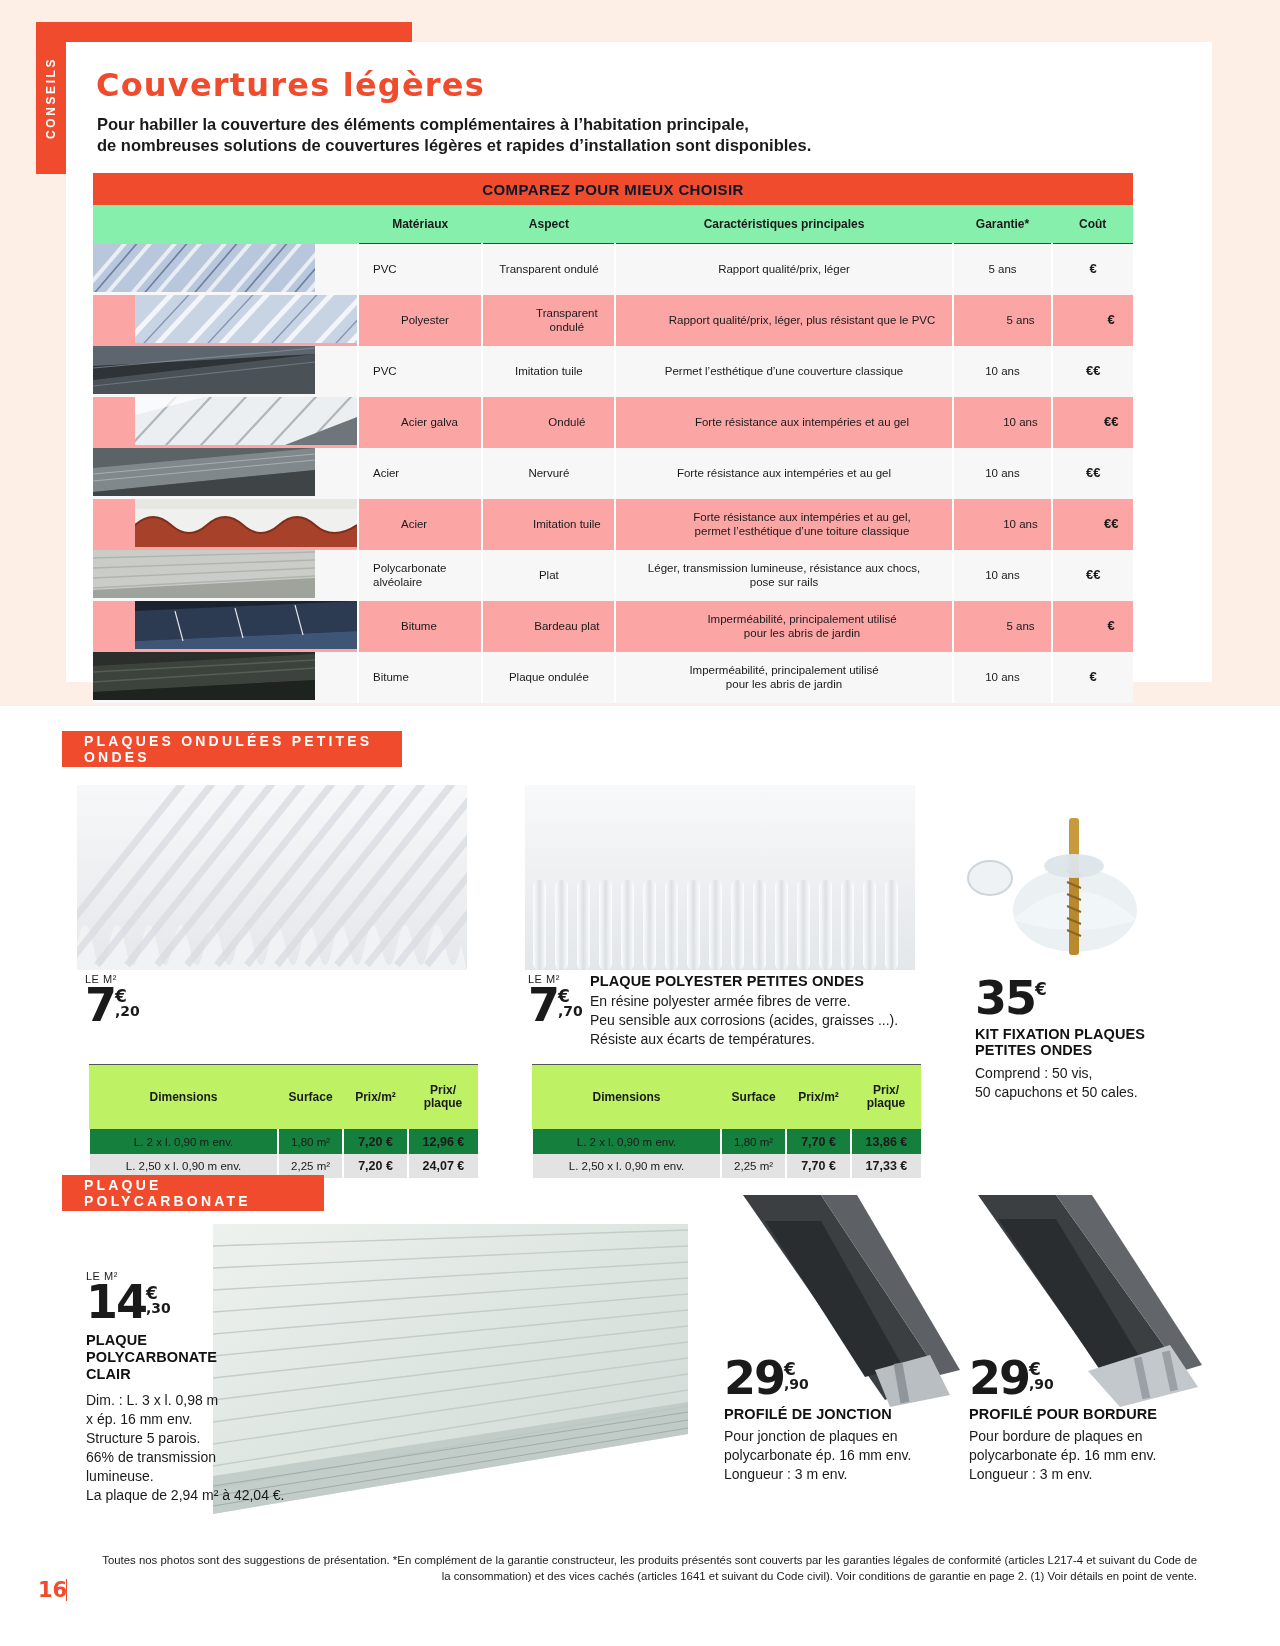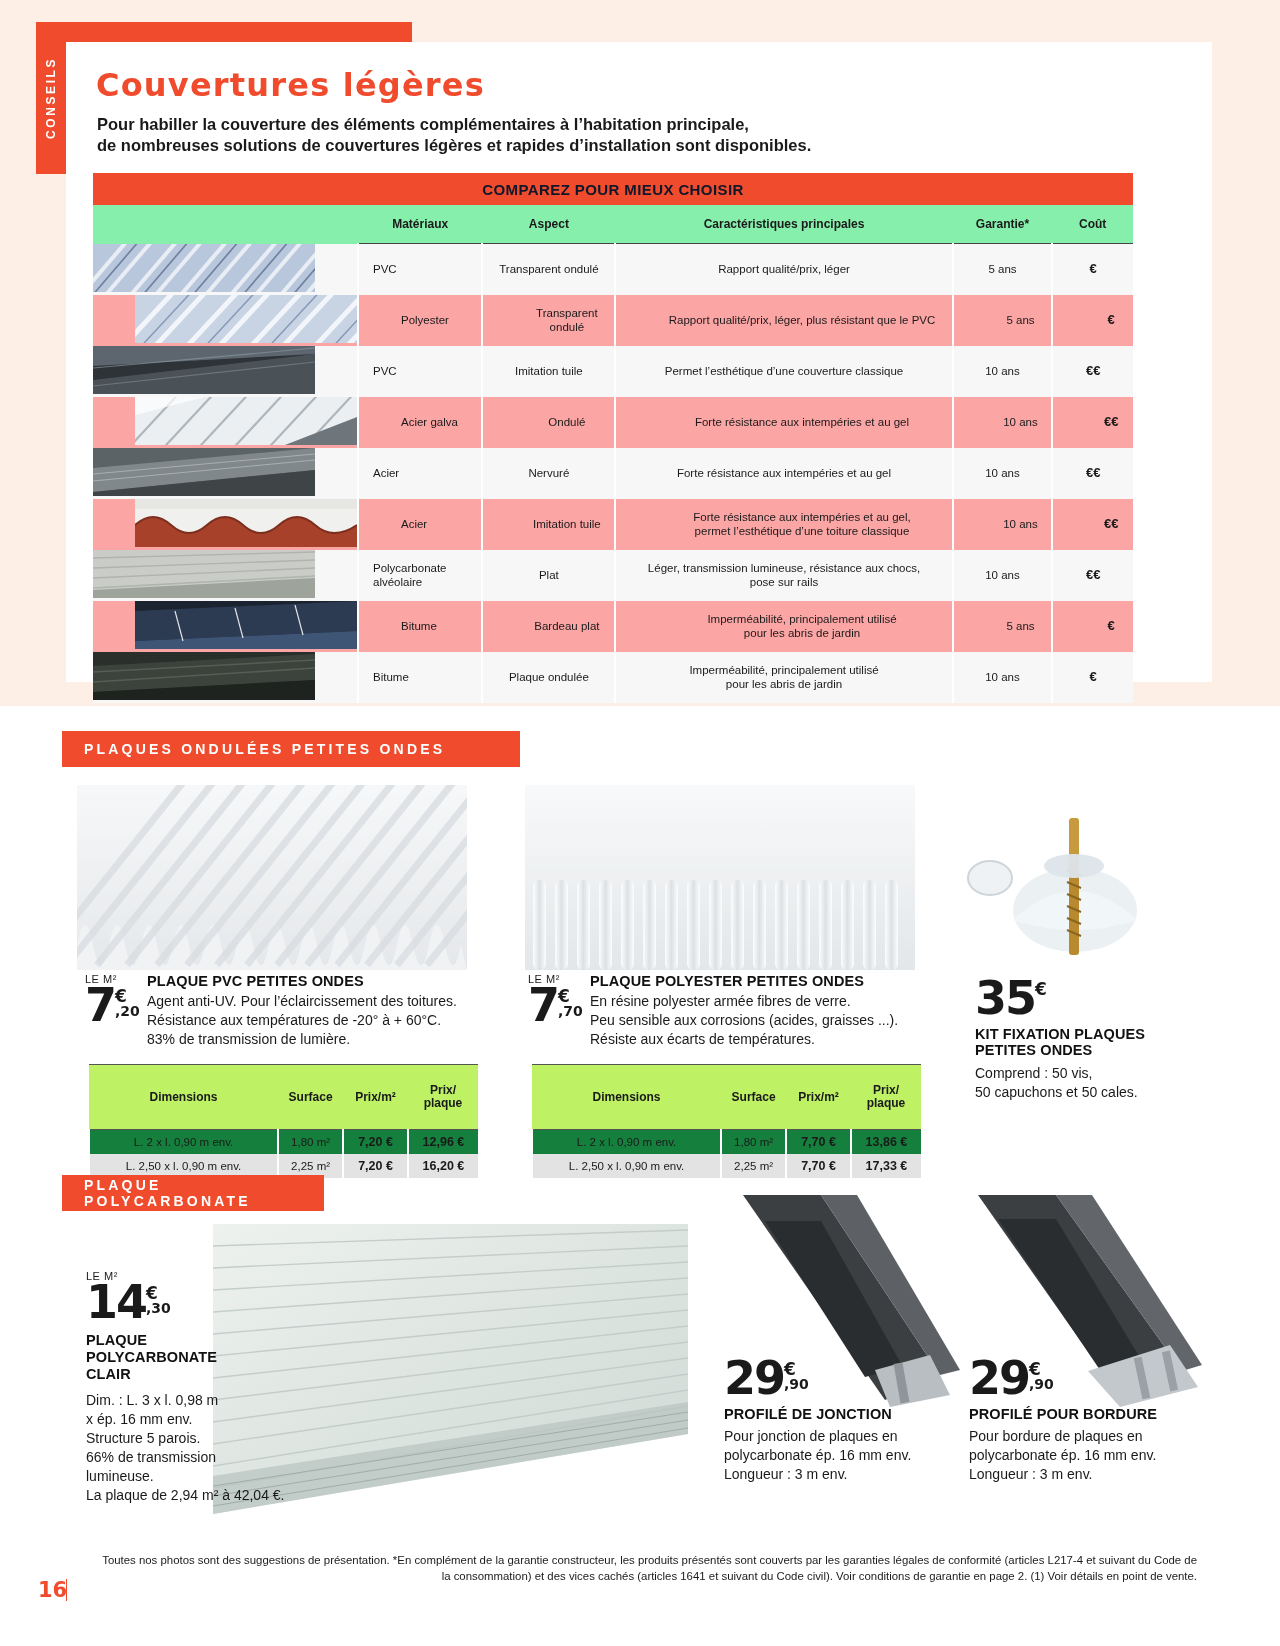--- a/index.html
+++ b/index.html
@@ -126,21 +126,21 @@
     position: absolute;
     height: 36px;
     background: #ef4b2c;
     color: #fff;
     display: flex; align-items: center;
     padding-left: 22px;
     font-size: 14px;
     font-weight: bold;
     letter-spacing: 3.2px;
   }
-  #banner-ondulees { left: 62px; top: 731px; width: 458px; }
+  #banner-ondulees { left: 62px; top: 731px; width: 340px; }
   #banner-poly     { left: 62px; top: 1175px; width: 262px; }
 
   
   .prod { position: absolute; }
 
   .photo { position: absolute; overflow: hidden; }
 
   .price-box { position: absolute; }
   .lem2 {
     font-size: 11px;
@@ -504,26 +504,20 @@
   <div class="price-box" style="position:relative; float:left; width:58px;">
     <div class="lem2">LE M²</div>
     <div class="big-price">
       <span class="whole">7</span>
       <span class="sup">
         <span class="eur">€</span>
         <span class="cents">,20</span>
       </span>
     </div>
   </div>
-  <div style="margin-left:62px;">
-    <div class="prod-name">PLAQUE PVC PETITES ONDES</div>
-    <div class="prod-desc" style="white-space:pre-line; margin-top:3px;">Agent anti-UV. Pour l’éclaircissement des toitures.
-Résistance aux températures de -20° à + 60°C.
-83% de transmission de lumière.</div>
-  </div>
 </div>
 
 <table class="spec" style="left:88px; top:1064px; width:390px;">
   <thead>
     <tr>
       <th class="dim">Dimensions</th>
       <th class="surf">Surface</th>
       <th class="pm2">Prix/m²</th>
       <th class="ppl" style="white-space:pre-line">Prix/
 plaque</th>
@@ -533,21 +527,21 @@
       <tr>
         <td class="dim">L. 2 x l. 0,90 m env.</td>
         <td class="surf">1,80 m²</td>
         <td class="pm2">7,20 €</td>
         <td class="ppl">12,96 €</td>
       </tr>
       <tr class="alt">
         <td class="dim">L. 2,50 x l. 0,90 m env.</td>
         <td class="surf">2,25 m²</td>
         <td class="pm2">7,20 €</td>
-        <td class="ppl">16,20 €</td>
+        <td class="ppl">24,07 €</td>
       </tr>
     </tbody>
 </table>
 
 <div class="photo" style="left:525px; top:785px; width:390px; height:185px;">
   <svg width="390" height="185" viewBox="0 0 390 185" preserveAspectRatio="none">
     <defs>
       <linearGradient id="wv2" x1="0" y1="0" x2="0" y2="1">
         <stop offset="0" stop-color="#f6f7f8"></stop>
           <stop offset="1" stop-color="#dadfe3"></stop>

